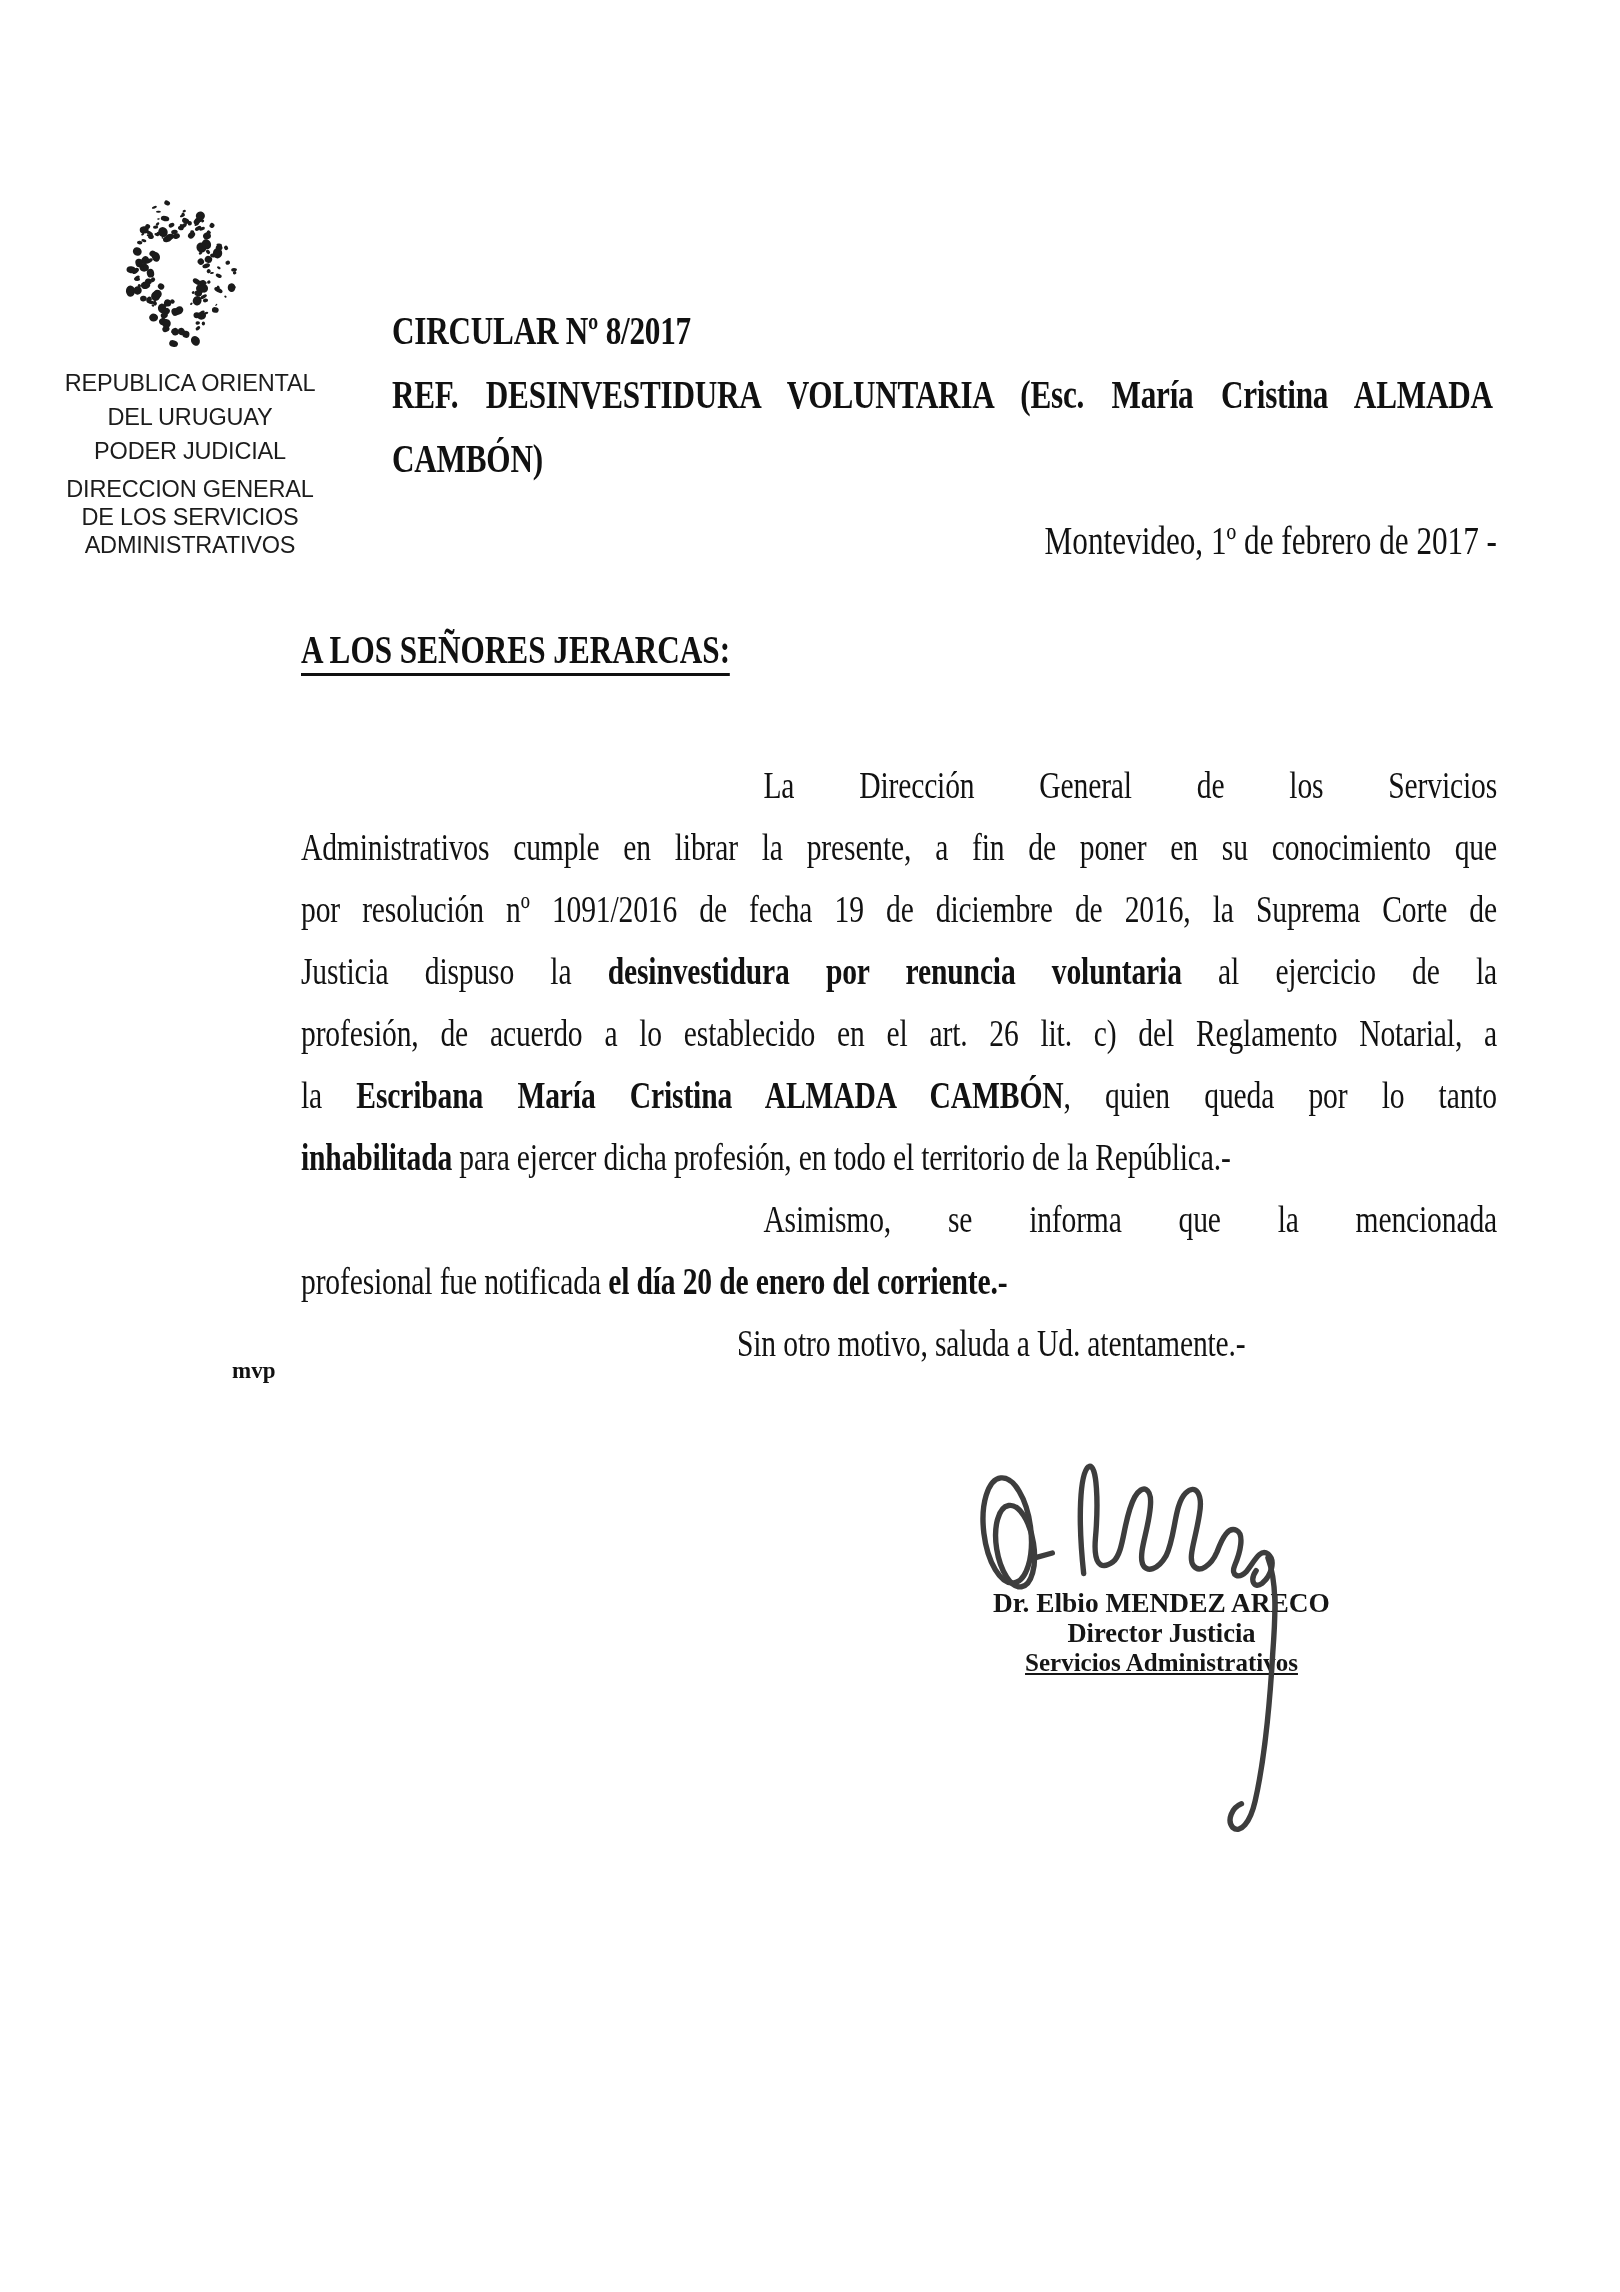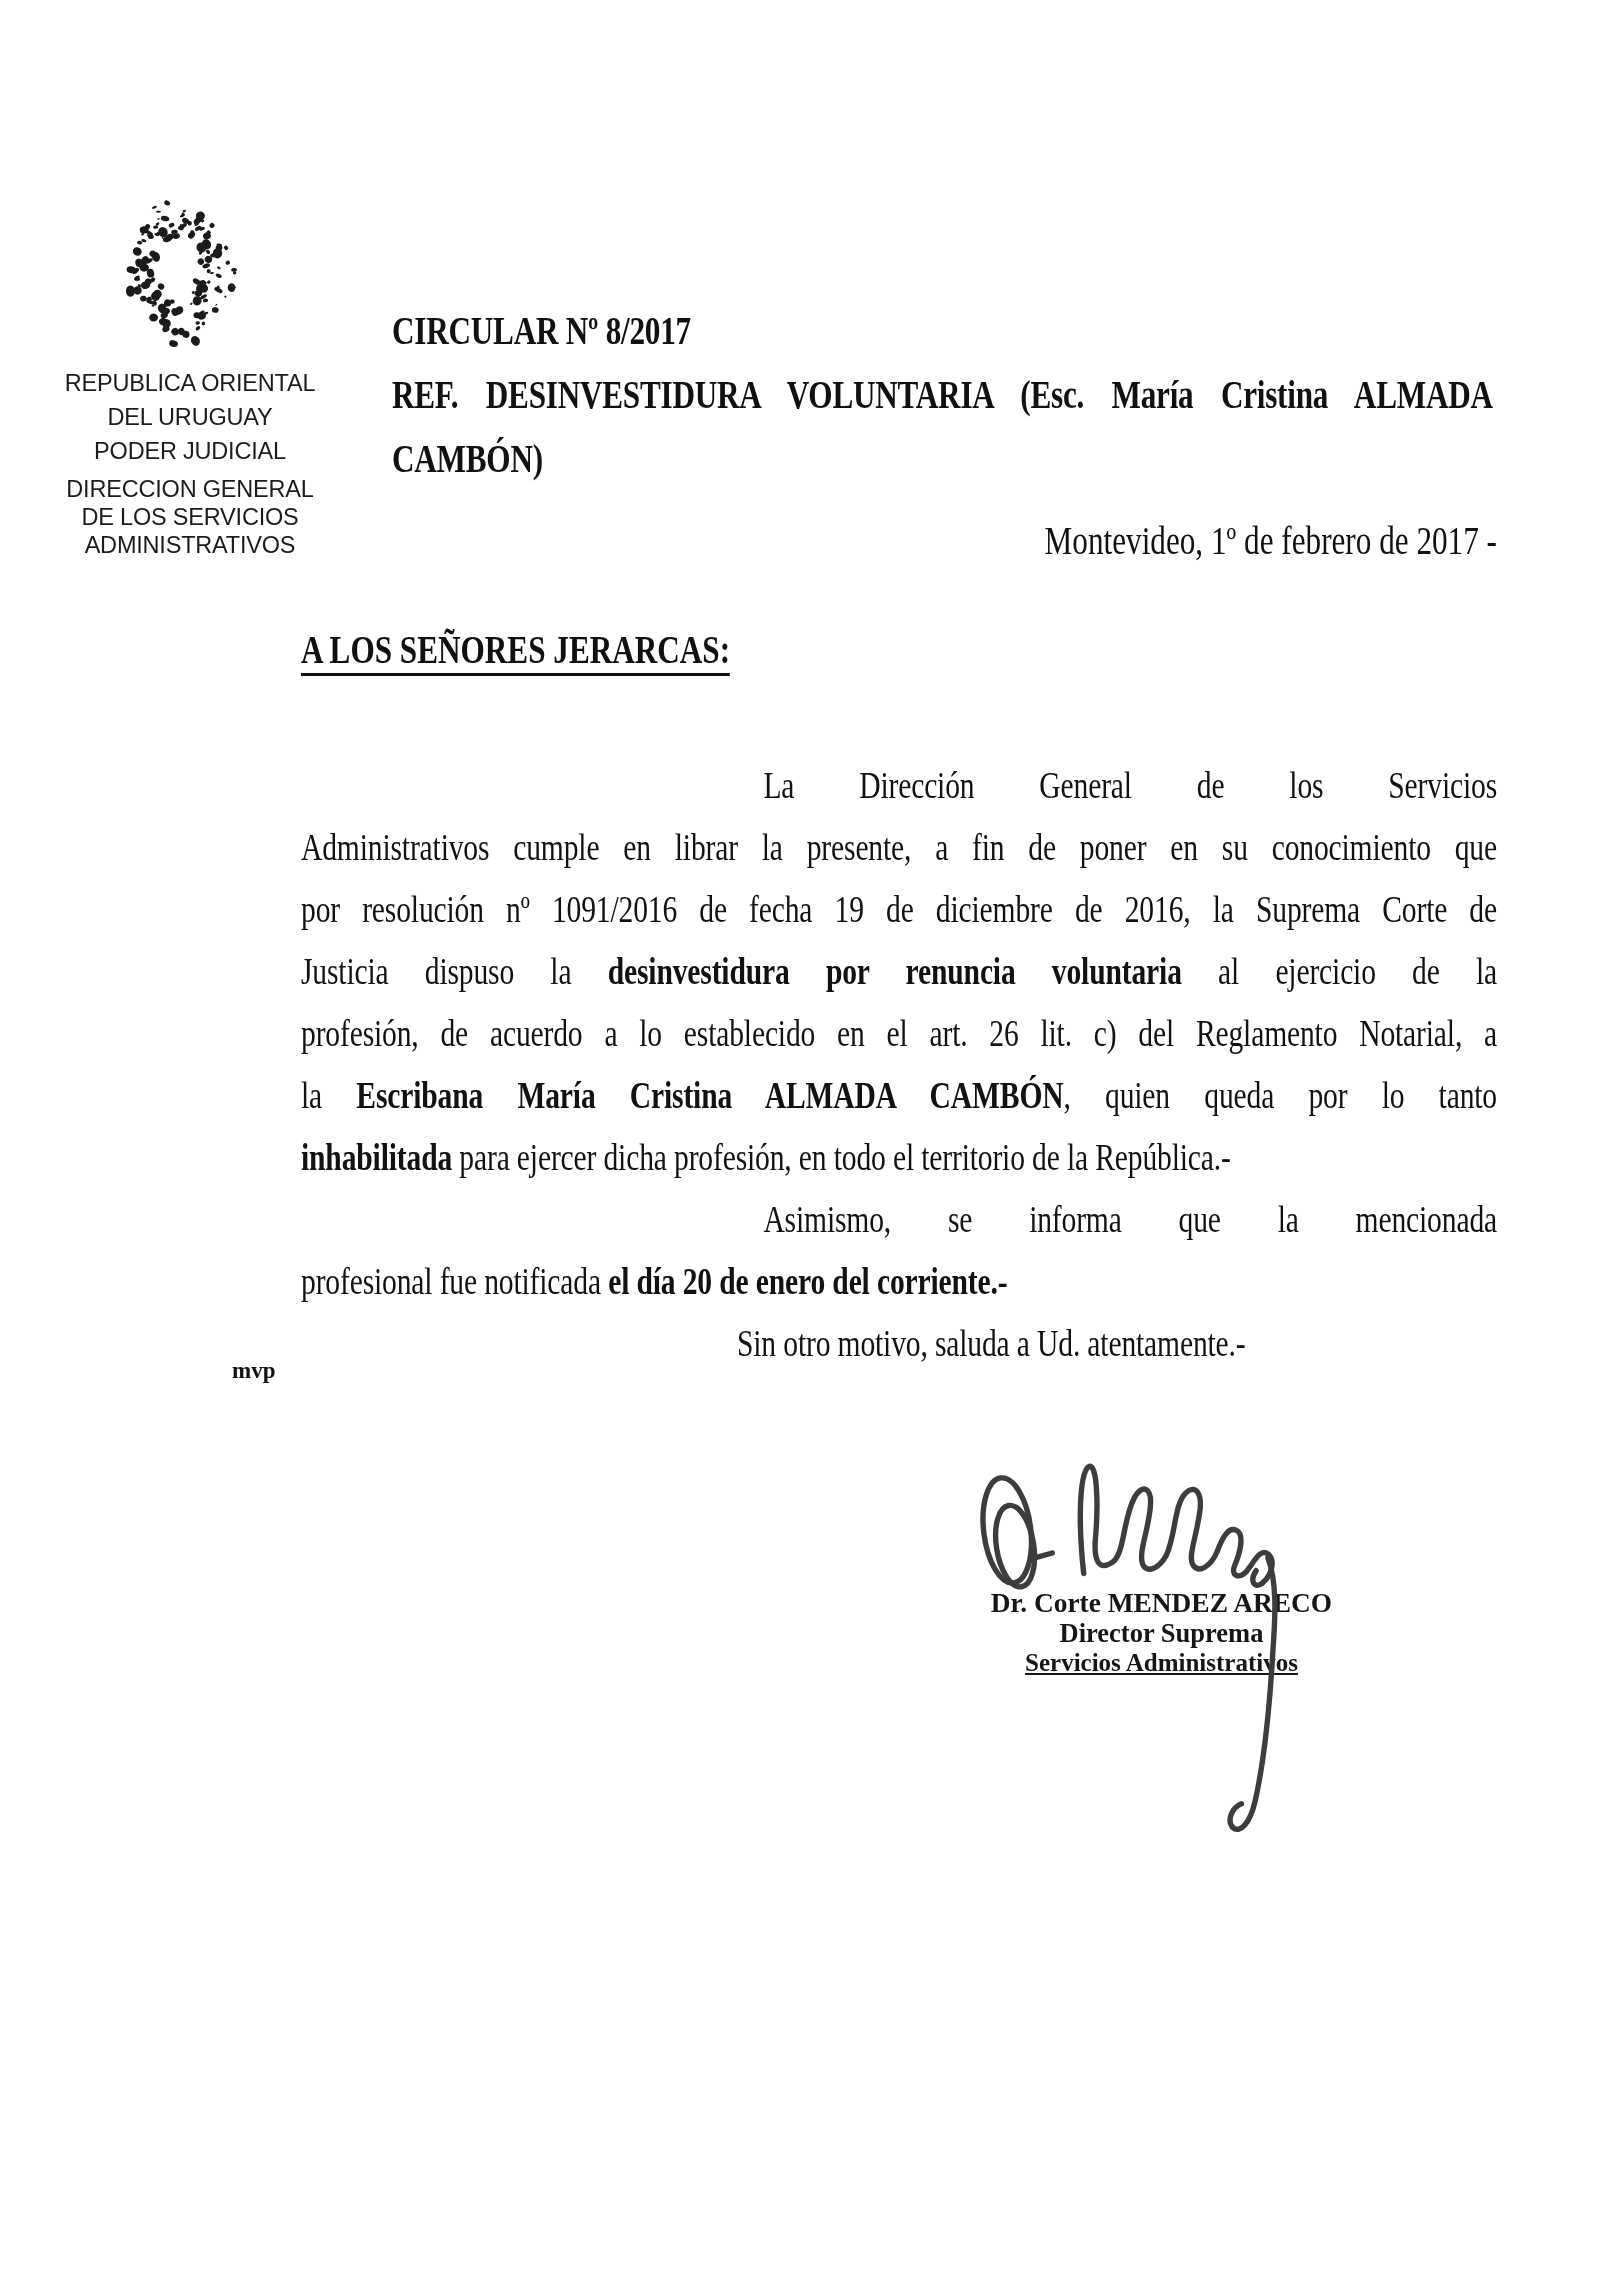--- a/index.html
+++ b/index.html
@@ -329,22 +329,22 @@
       <div class="bline jline"><span>la </span><span class="b">Escribana María Cristina ALMADA CAMBÓN</span><span>, quien queda por lo tanto</span></div>
       <div class="bline"><span class="b">inhabilitada</span><span> para ejercer dicha profesión, en todo el territorio de la República.-</span></div>
       <div class="bline jline ind-lg"><span>Asimismo, se informa que la mencionada</span></div>
       <div class="bline"><span>profesional fue notificada </span><span class="b">el día 20 de enero del corriente.-</span></div>
       <div class="bline ind-sm"><span>Sin otro motivo, saluda a Ud. atentamente.-</span></div>
     </div>
 
   <div class="initials">mvp</div>
 
   <div class="stamp">
-    <div class="s-name">Dr. Corte MENDEZ ARECO</div>
-    <div class="s-title">Director Suprema</div>
+    <div class="s-name">Dr. Elbio MENDEZ ARECO</div>
+    <div class="s-title">Director Justicia</div>
     <div class="s-off">Servicios Administrativos</div>
   </div>
 
   <svg id="sig-svg" viewBox="0 0 350 400" fill="none" stroke="#3d3d3d" stroke-width="5.5" stroke-linecap="round">
     <ellipse cx="38" cy="78" rx="24" ry="54" transform="rotate(-7 38 78)"></ellipse>
     <ellipse cx="46" cy="94" rx="19" ry="42" transform="rotate(-9 46 94)"></ellipse>
     <path d="M66,106 L84,101"></path>
     <path d="M116,122 C110,66 112,20 121,13 C130,8 131,52 128,86 C126,110 132,120 146,110
              C158,100 156,66 168,44 C176,30 186,34 184,54 C182,78 172,100 176,112
              C180,122 192,118 200,104 C210,84 208,52 220,40 C230,30 238,40 234,62

